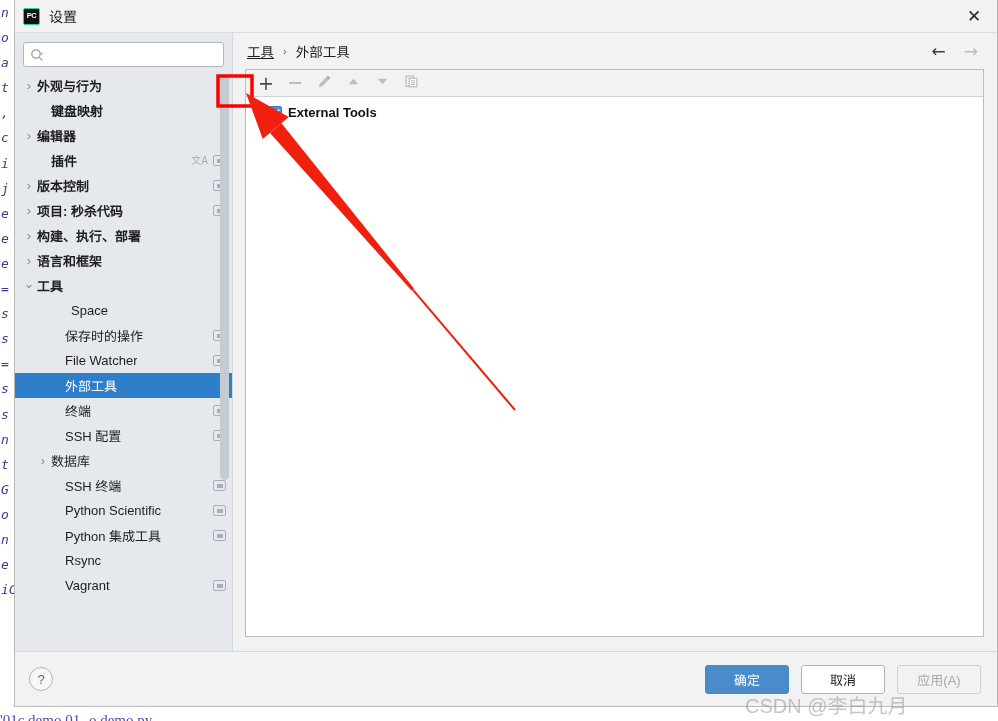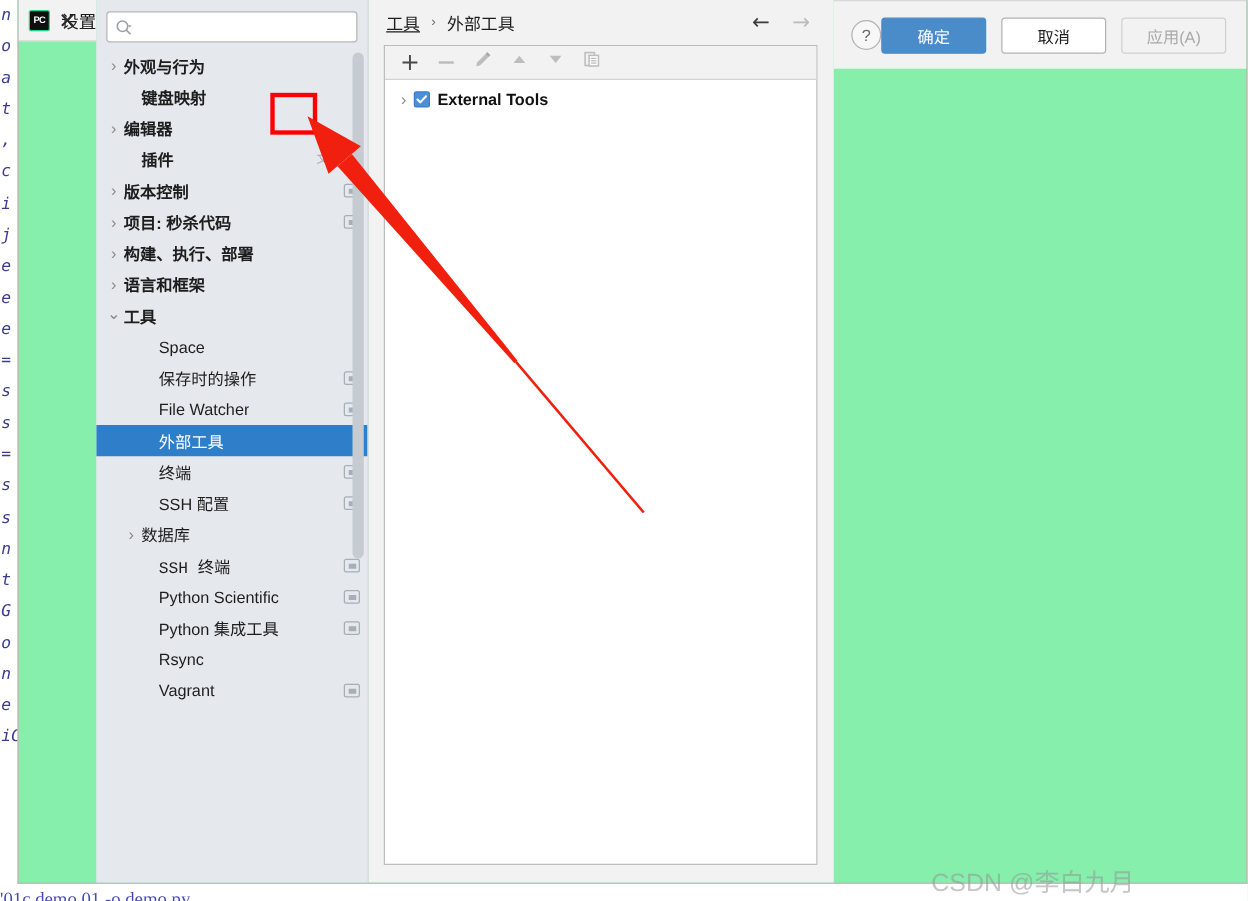--- a/index.html
+++ b/index.html
@@ -38,25 +38,25 @@
     font-size: 15px;
     color: #4a4ab5;
     white-space: pre;
   }
 
   
   #settings-dialog {
     position: absolute;
     left: 14px; top: 0px;
     width: 984px; height: 707px;
-    background: #86efac;
+    background: #fde047;
     border: 1px solid #b9b9b9;
     border-top: none;
     z-index: 5;
-    display: flex; flex-direction: row;
+    display: flex; flex-direction: column;
   }
 
   
   .titlebar {
     height: 33px; min-height: 33px;
     background: #f2f2f2;
     display: flex; align-items: center;
     padding-left: 8px;
     position: relative;
     border-bottom: 1px solid #dcdcdc;
@@ -417,21 +417,21 @@
               <span class="lbl">构建、执行、部署</span>
             </div>
             <div class="tree-row bold" style="padding-left: 6px;">
               <span class="chev" style="font-size: 13px;">›</span>
               <span class="lbl">语言和框架</span>
             </div>
             <div class="tree-row bold" style="padding-left: 6px;">
               <span class="chev" style="font-size: 13px; margin-top: -4px;">⌄</span>
               <span class="lbl">工具</span>
             </div>
-            <div class="tree-row" style="padding-left: 34px;">
+            <div class="tree-row" style=" margin-left: 40px;">
               <span class="chev none"></span>
               <span class="lbl">Space</span>
             </div>
             <div class="tree-row" style="padding-left: 34px;">
               <span class="chev none"></span>
               <span class="lbl">保存时的操作</span>
               <span class="right-icons">
                 <span class="mini-sq">
                   <i></i>
                 </span>
@@ -465,21 +465,21 @@
               <span class="right-icons">
                 <span class="mini-sq">
                   <i></i>
                 </span>
               </span>
             </div>
             <div class="tree-row" style="padding-left: 20px;">
               <span class="chev" style="font-size: 13px;">›</span>
               <span class="lbl">数据库</span>
             </div>
-            <div class="tree-row" style="padding-left: 34px; font-family: Liberation Mono, monospace;">
+            <div class="tree-row" style="padding-left: 34px;">
               <span class="chev none"></span>
               <span class="lbl">SSH 终端</span>
               <span class="right-icons">
                 <span class="mini-sq">
                   <i></i>
                 </span>
               </span>
             </div>
             <div class="tree-row" style="padding-left: 34px;">
               <span class="chev none"></span>

